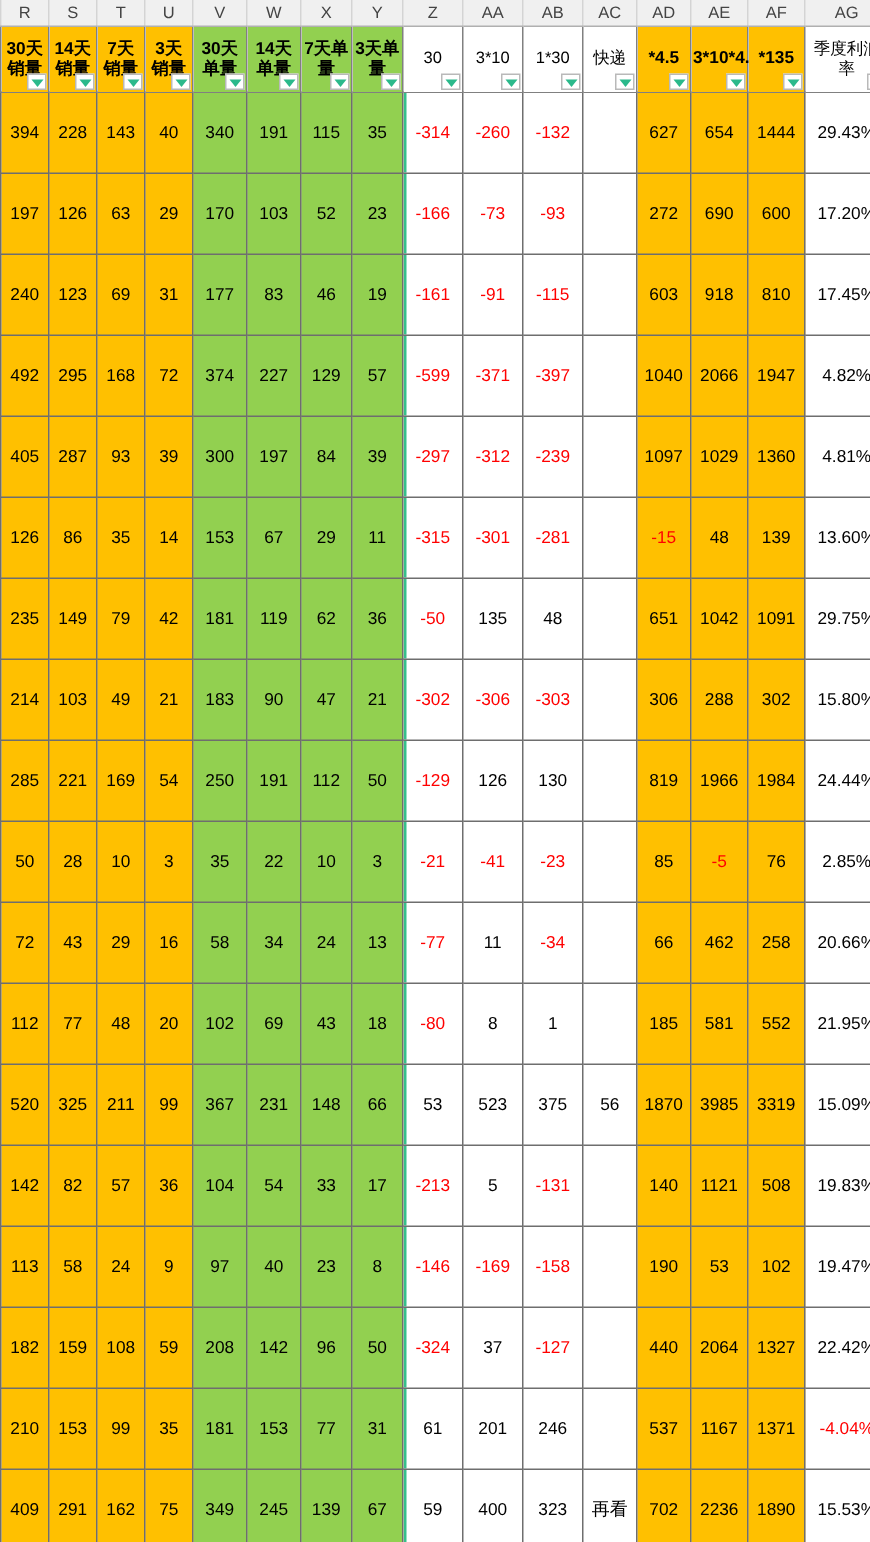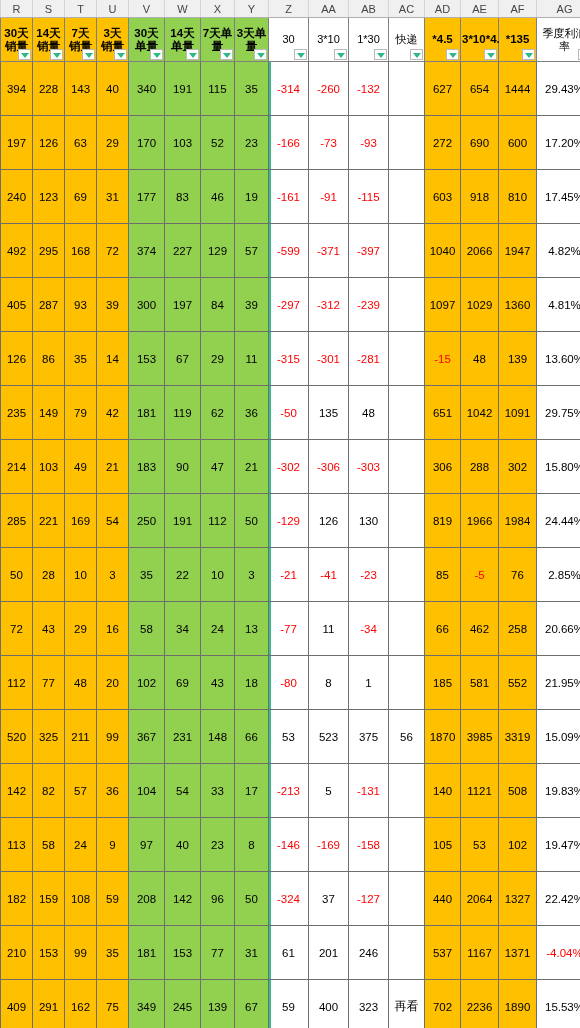--- a/index.html
+++ b/index.html
@@ -452,21 +452,21 @@
           <td class="orange">24</td>
           <td class="orange">9</td>
           <td class="green">97</td>
           <td class="green">40</td>
           <td class="green">23</td>
           <td class="green">8</td>
           <td class="plain neg edge-l">-146</td>
           <td class="plain neg">-169</td>
           <td class="plain neg">-158</td>
           <td class="plain"></td>
-          <td class="orange">105</td>
+          <td class="orange">190</td>
           <td class="orange">53</td>
           <td class="orange">102</td>
           <td class="plain">19.47%</td>
         </tr>
         <tr class="data">
           <td class="orange">182</td>
           <td class="orange">159</td>
           <td class="orange">108</td>
           <td class="orange">59</td>
           <td class="green">208</td>

